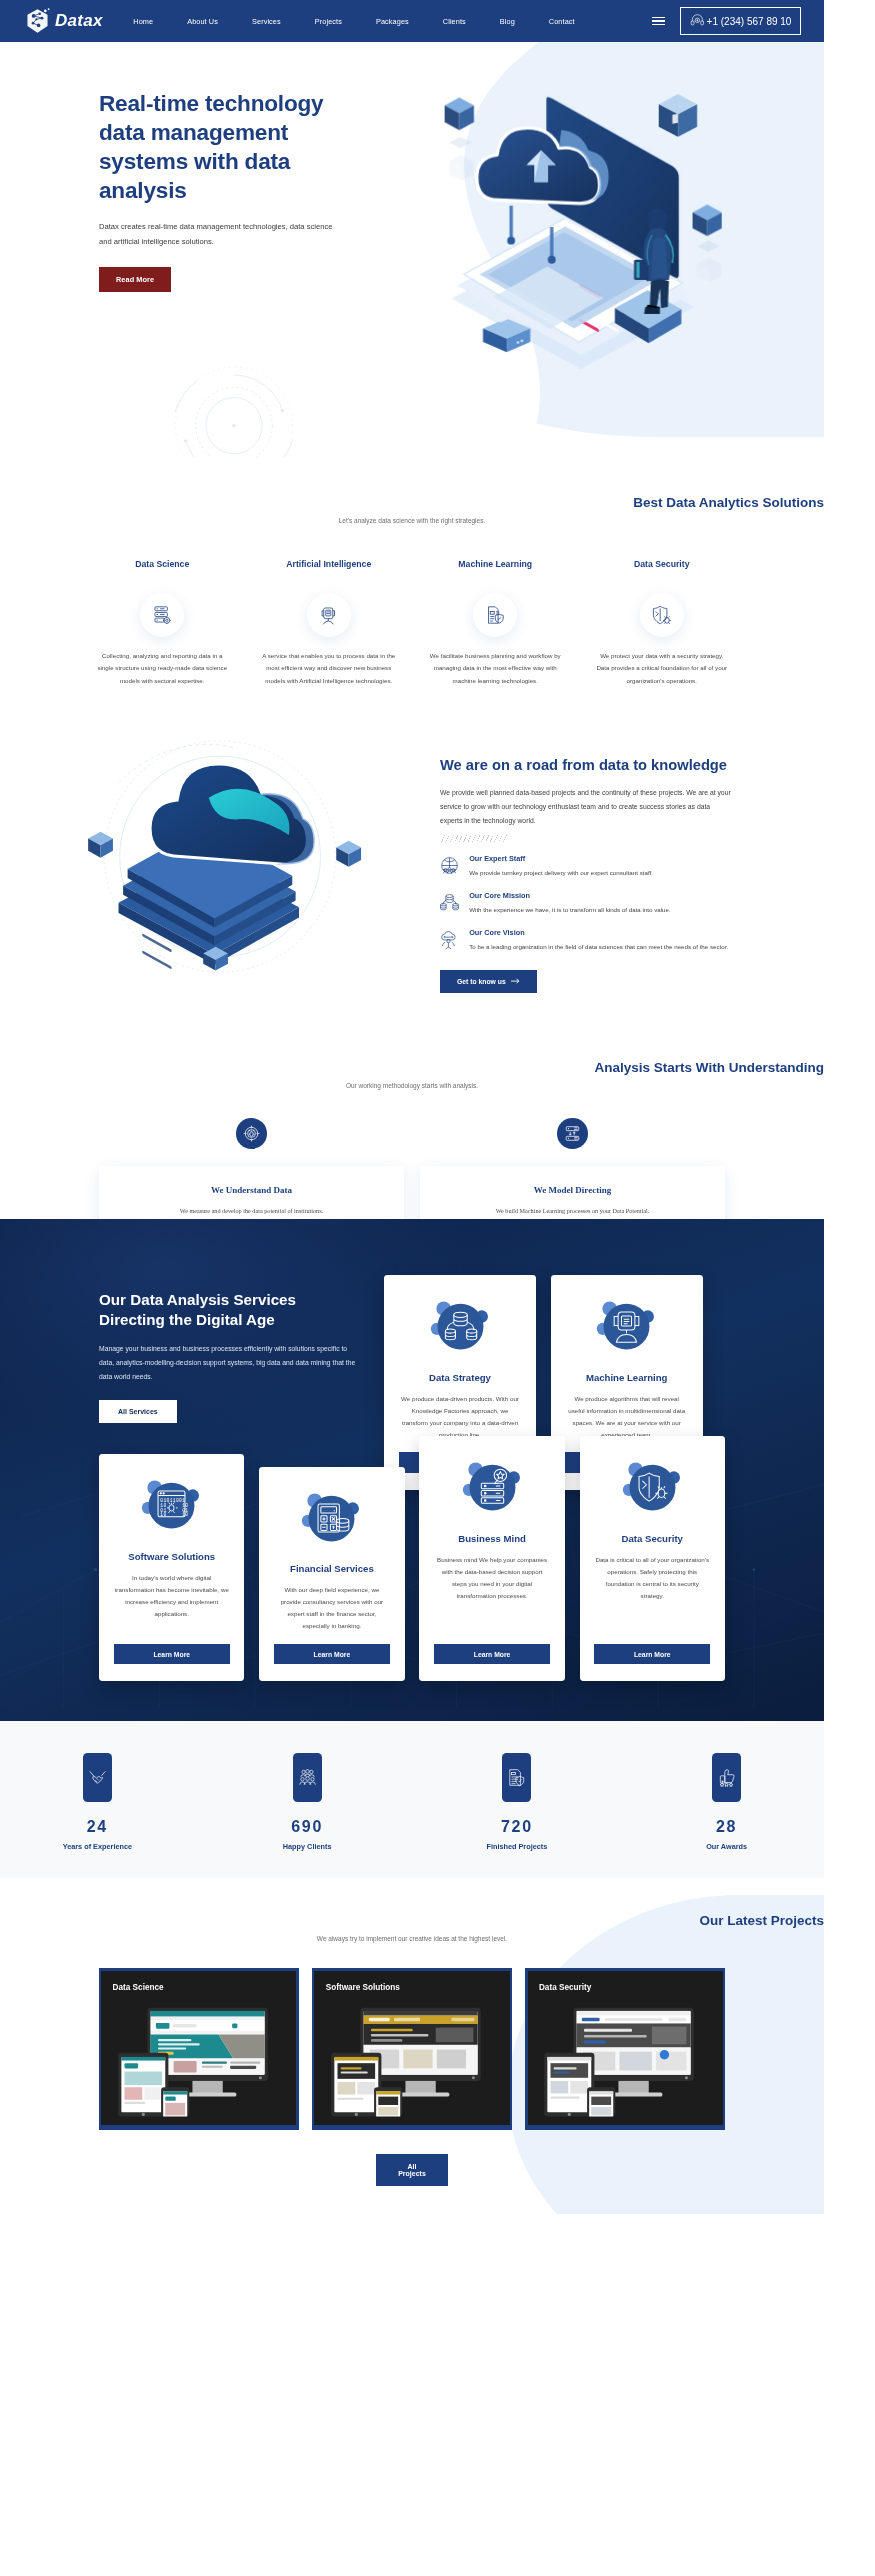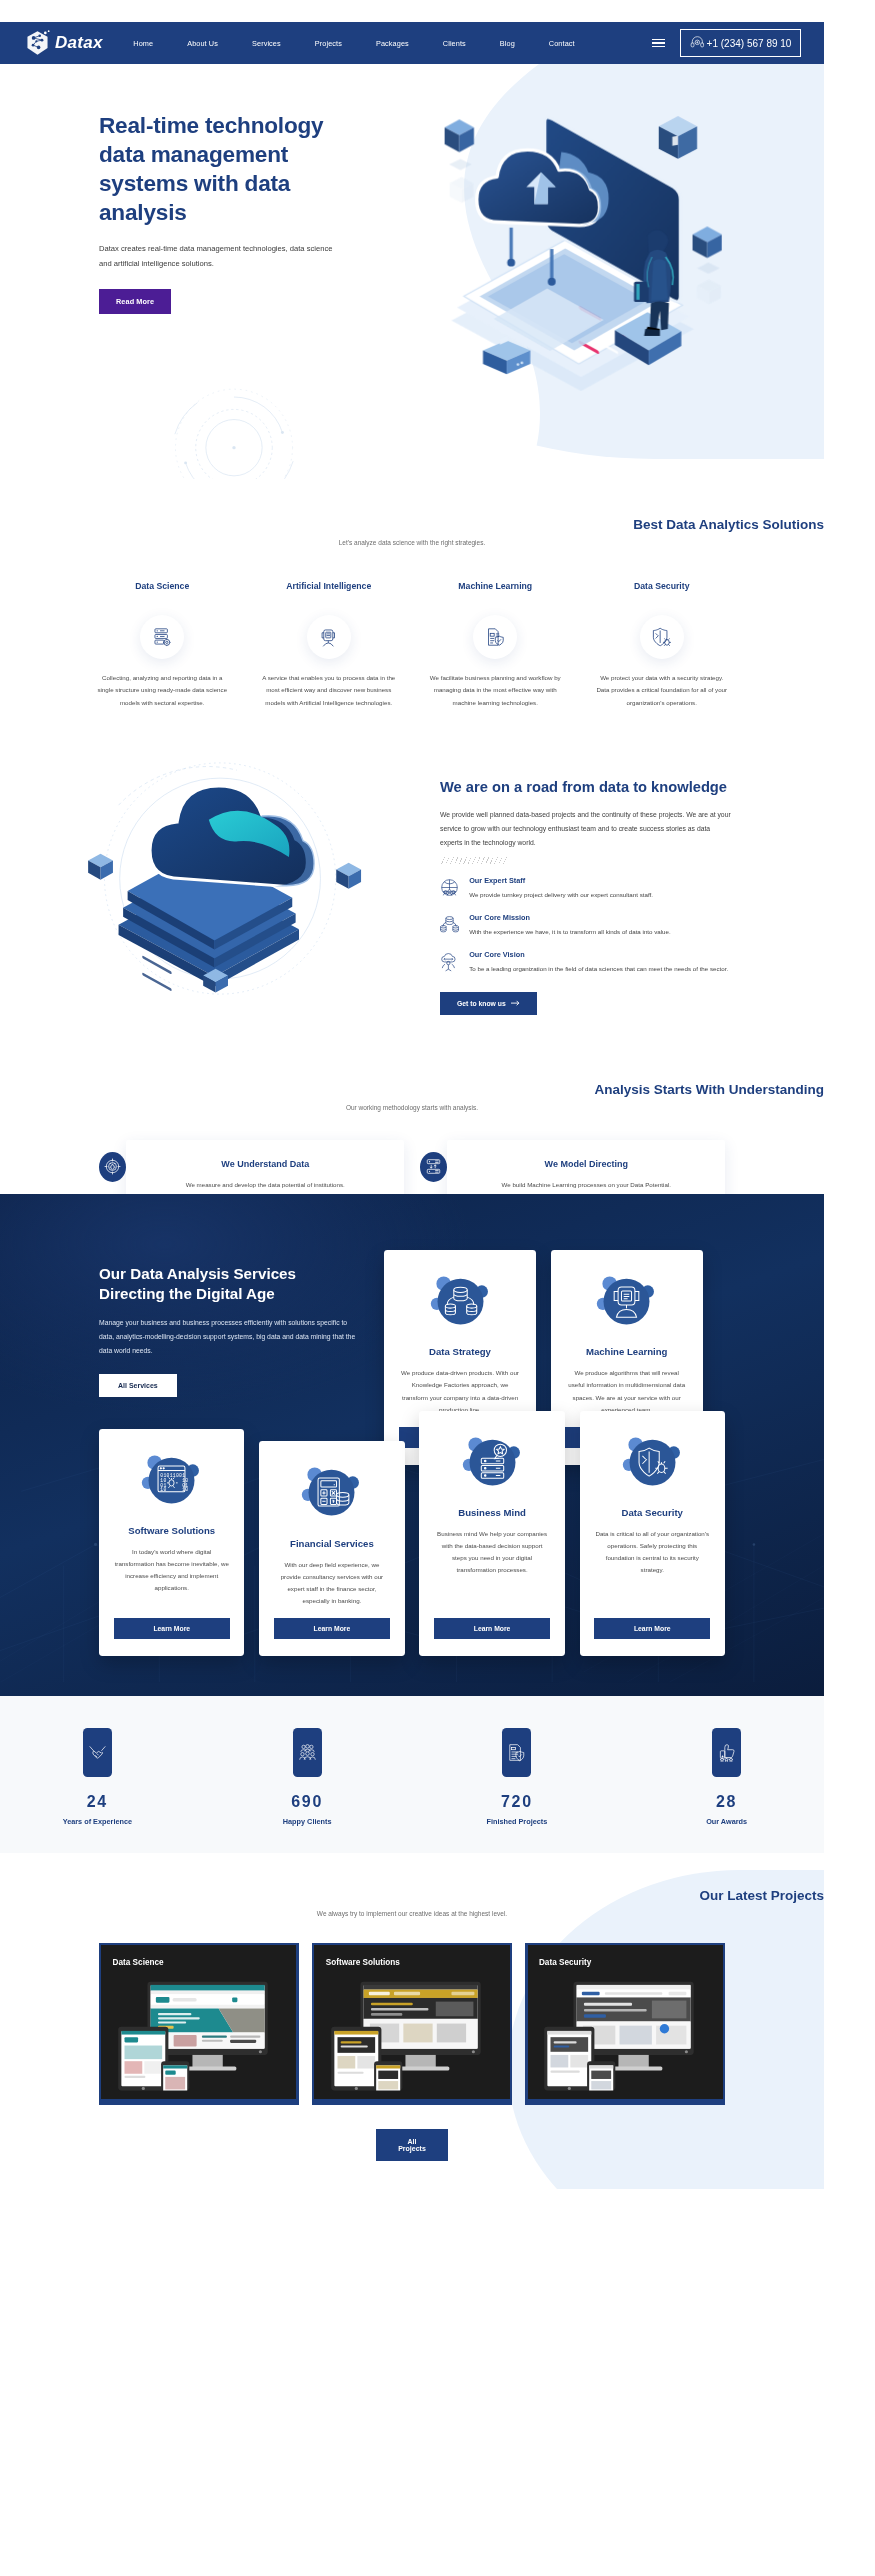--- a/index.html
+++ b/index.html
@@ -3,21 +3,21 @@
 <meta charset="utf-8">
 <style>
   * { margin:0; padding:0; box-sizing:border-box; }
   html,body { width:876px; }
   body {
     font-family:"Liberation Sans", sans-serif;
     background:#ffffff;
     color:#1c3f7c;
     -webkit-font-smoothing:antialiased;
   }
-  .page { width:824px; position:relative; overflow:hidden;margin-top:22px; }
+  .page { width:824px; position:relative; overflow:hidden; }
 
   
   .header {
     height:42px; background:#1e3f7f; display:flex; align-items:center;
     padding:0 22.6px; position:relative; z-index:40;
   }
   .logo-wrap { display:flex; align-items:center; gap:3.4px; margin-right:30.5px; }
   .logo-mark { width:29px; height:29px; position:relative; }
   .logo-text { color:#fff; font-size:17px; font-weight:700; font-style:italic; letter-spacing:0.3px; }
   .nav { display:flex; align-items:center; gap:34px; flex:1; }
@@ -36,21 +36,21 @@
     position:absolute; right:-68px; top:0; width:593px; height:395px;
     background:#eaf2fb;
     border-radius:0 0 0 60% ;
     clip-path: path("M 240 0 L 1050 0 L 1050 700 L 0 700 C 120 520 330 430 200 230 C 140 130 160 60 240 0 Z");
     z-index:0;
   }
   .hero-inner { position:relative; z-index:2; padding:48px 0 0 99px; width:350px; }
   .hero h1 { font-size:22.6px; line-height:1.28; font-weight:800; color:#1e3f7f; letter-spacing:-0.2px; }
   .hero p { margin-top:14.7px; font-size:7.6px; line-height:1.95; color:#3a3a3a; max-width:248px; }
   .btn-primary {
-    display:inline-block; margin-top:17px; background:#4c1d95; color:#fff;
+    display:inline-block; margin-top:17px; background:#7f1d1d; color:#fff;
     padding:8px 17px; font-size:7.3px; font-weight:700; letter-spacing:0.1px;
     border:none; cursor:pointer; text-decoration:none;
   }
   .hero-art { position:absolute; right:40px; top:34px; width:406px; height:293px; z-index:1; }
   .hero-rings { position:absolute; left:158px; top:316px; width:152px; height:141px; z-index:1; opacity:.6; }
 
   
   .sec-title { text-align:right; font-size:13.5px; font-weight:800; color:#1e3f7f; }
   .sec-sub { text-align:center; font-size:6.5px; color:#6d6d6d; margin-top:7.3px; }
 
@@ -80,21 +80,21 @@
   .feature p { margin-top:4px; font-size:6.2px; line-height:1.9; color:#444; }
   .btn-arrow {
     display:inline-flex; align-items:center; gap:5.6px; margin-top:17px;
     background:#1e3f7f; color:#fff; padding:8px 17px; font-size:6.8px; font-weight:700;
     border:none; cursor:pointer; text-decoration:none;
   }
 
   
   .understand { padding:32px 0 0; position:relative; }
   .und-grid { display:flex; justify-content:center; gap:16px; margin-top:29px; padding:0 99px; align-items:flex-start;}
-  .und-col { flex:1; display:flex; flex-direction:row; align-items:center; }
+  .und-col { flex:1; display:flex; flex-direction:column; align-items:center;font-family:Liberation Serif, serif; }
   .und-badge {
     width:30.5px; height:30.5px; border-radius:50%; background:#1e3f7f;
     display:flex; align-items:center; justify-content:center; margin-bottom:17px;
   }
   .und-card {
     background:#fff; box-shadow:0 4.5px 14.7px rgba(30,63,127,.10);
     border-radius:2.3px; padding:19px 14.7px 19px; text-align:center; width:100%;
   }
   .und-card.tall { padding-bottom:32px; }
   .und-card h3 { font-size:9px; font-weight:800; color:#1e3f7f; }

